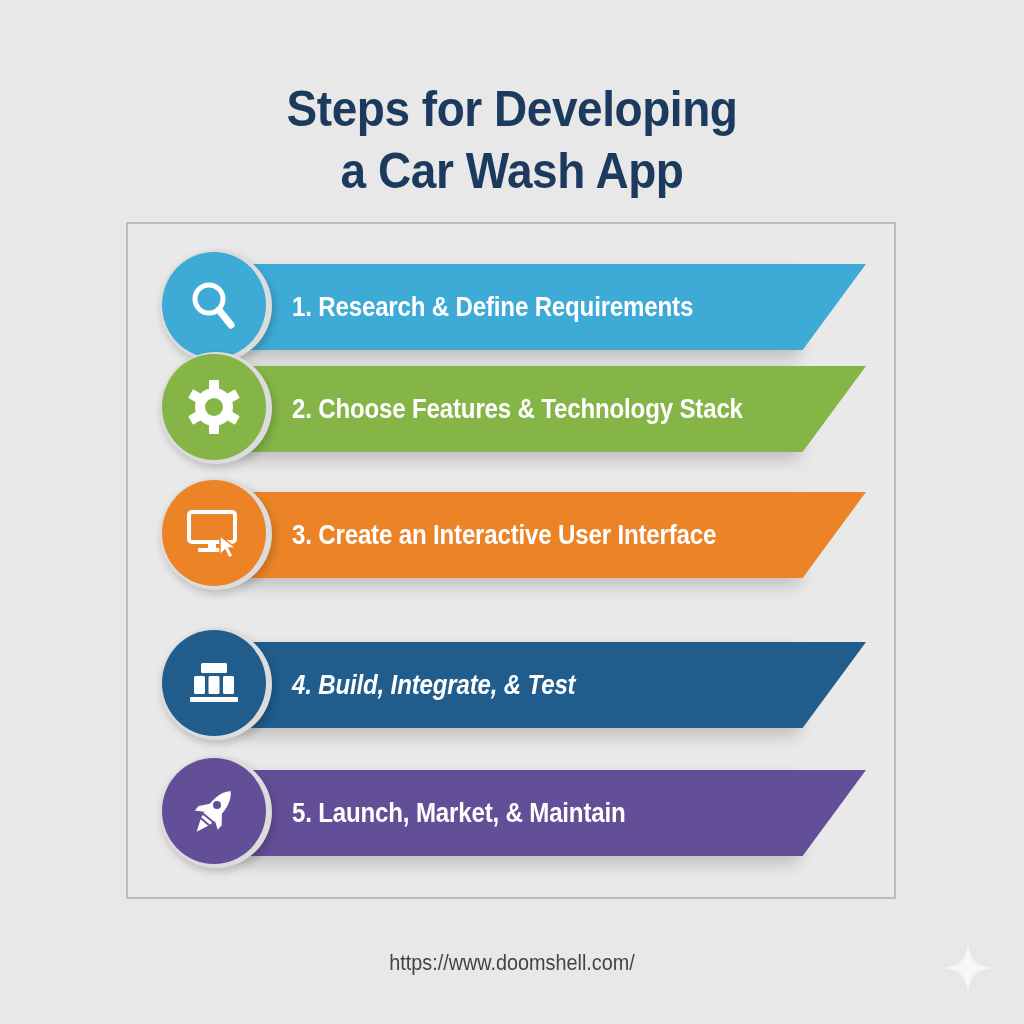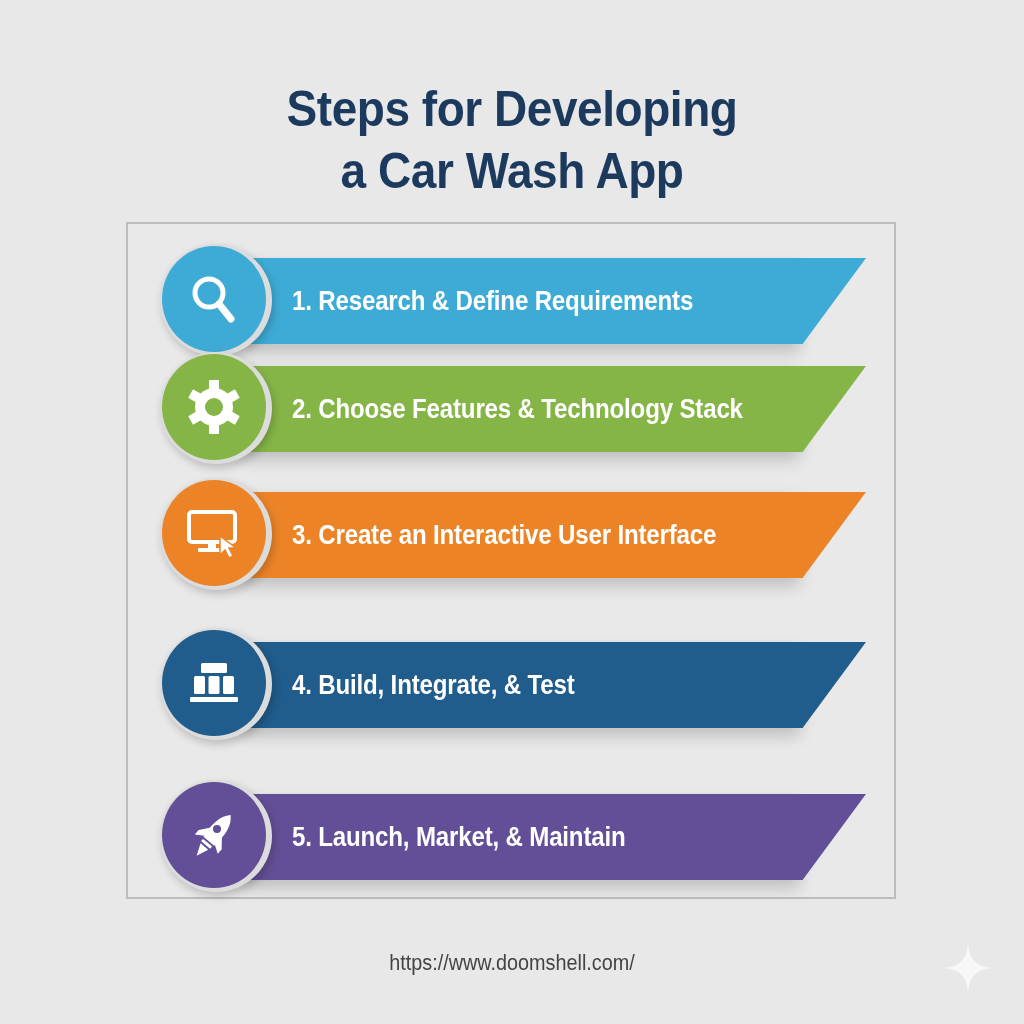--- a/index.html
+++ b/index.html
@@ -124,21 +124,21 @@
 </head>
 <body>
 
 <div class="title">
   <span>Steps for Developing</span>
   <span>a Car Wash App</span>
 </div>
 
 <div class="frame"></div>
 
-<div class="step" style="top:244px;">
+<div class="step" style="top:250px;">
   <div class="banner-shadow"></div>
   <div class="banner" style="background:#3eabd6;"></div>
   <div class="banner-text">1. Research &amp; Define Requirements</div>
   <div class="circle-ring">
     <div class="circle" style="background:#3eabd6;">
       <svg viewBox="0 0 60 60">
         <circle cx="25" cy="24" r="14" fill="none" stroke="#fff" stroke-width="5"></circle>
         <line x1="35" y1="35" x2="47" y2="50" stroke="#fff" stroke-width="7" stroke-linecap="round"></line>
       </svg>
     </div>
@@ -176,38 +176,38 @@
       <svg viewBox="0 0 60 60">
         <rect x="5" y="9" width="46" height="30" rx="3" fill="none" stroke="#fff" stroke-width="4"></rect>
         <rect x="24" y="39" width="8" height="7" fill="#fff"></rect>
         <rect x="14" y="45" width="26" height="4" rx="1" fill="#fff"></rect>
         <path d="M36 33 L36 52 L41 47 L45 55 L49 53 L45 45 L52 45 Z" fill="#fff" stroke="#ec8427" stroke-width="1.5"></path>
       </svg>
     </div>
   </div>
 </div>
 
-<div class="step" style="top:628px;">
+<div class="step" style="top:628px;font-style:italic;">
   <div class="banner-shadow"></div>
   <div class="banner" style="background:#205c8c;"></div>
   <div class="banner-text">4. Build, Integrate, &amp; Test</div>
   <div class="circle-ring">
     <div class="circle" style="background:#205c8c;">
       <svg viewBox="0 0 60 60">
         <rect x="17" y="10" width="26" height="10" rx="1.5" fill="#fff"></rect>
         <rect x="10" y="23" width="11" height="18" rx="1.5" fill="#fff"></rect>
         <rect x="24.5" y="23" width="11" height="18" rx="1.5" fill="#fff"></rect>
         <rect x="39" y="23" width="11" height="18" rx="1.5" fill="#fff"></rect>
         <rect x="6" y="44" width="48" height="5" rx="1" fill="#fff"></rect>
       </svg>
     </div>
   </div>
 </div>
 
-<div class="step" style="top:780px;">
+<div class="step" style="top:756px;">
   <div class="banner-shadow"></div>
   <div class="banner" style="background:#634f97;"></div>
   <div class="banner-text">5. Launch, Market, &amp; Maintain</div>
   <div class="circle-ring">
     <div class="circle" style="background:#634f97;">
       <svg viewBox="0 0 60 60">
         <g transform="rotate(40 30 30)" fill="#fff">
           <path d="M30 4 C38 12 39 24 37 38 L23 38 C21 24 22 12 30 4 Z"></path>
           <path d="M23 26 L15 36 L15 42 L23 37 Z"></path>
           <path d="M37 26 L45 36 L45 42 L37 37 Z"></path>

